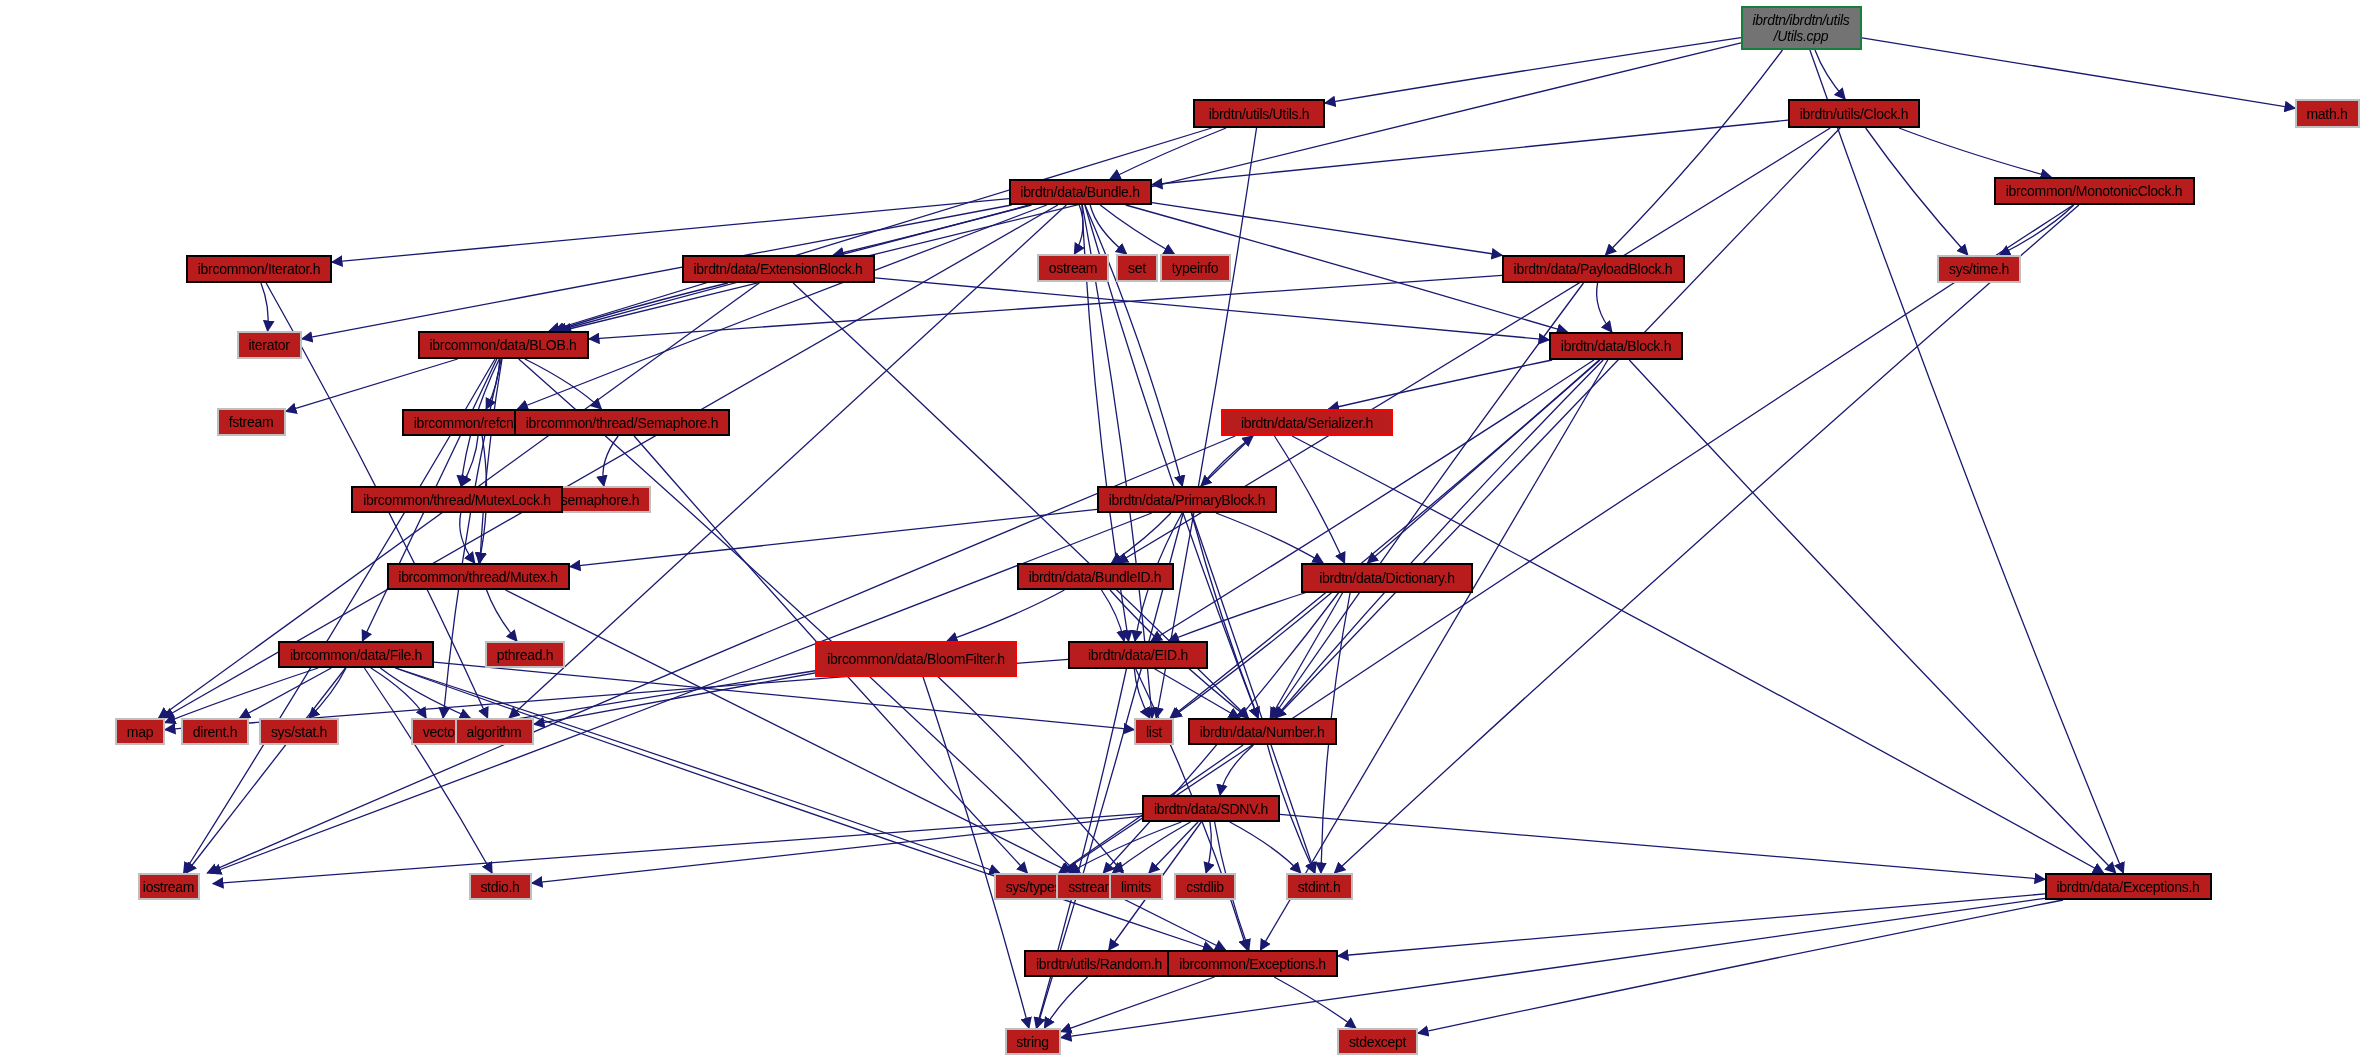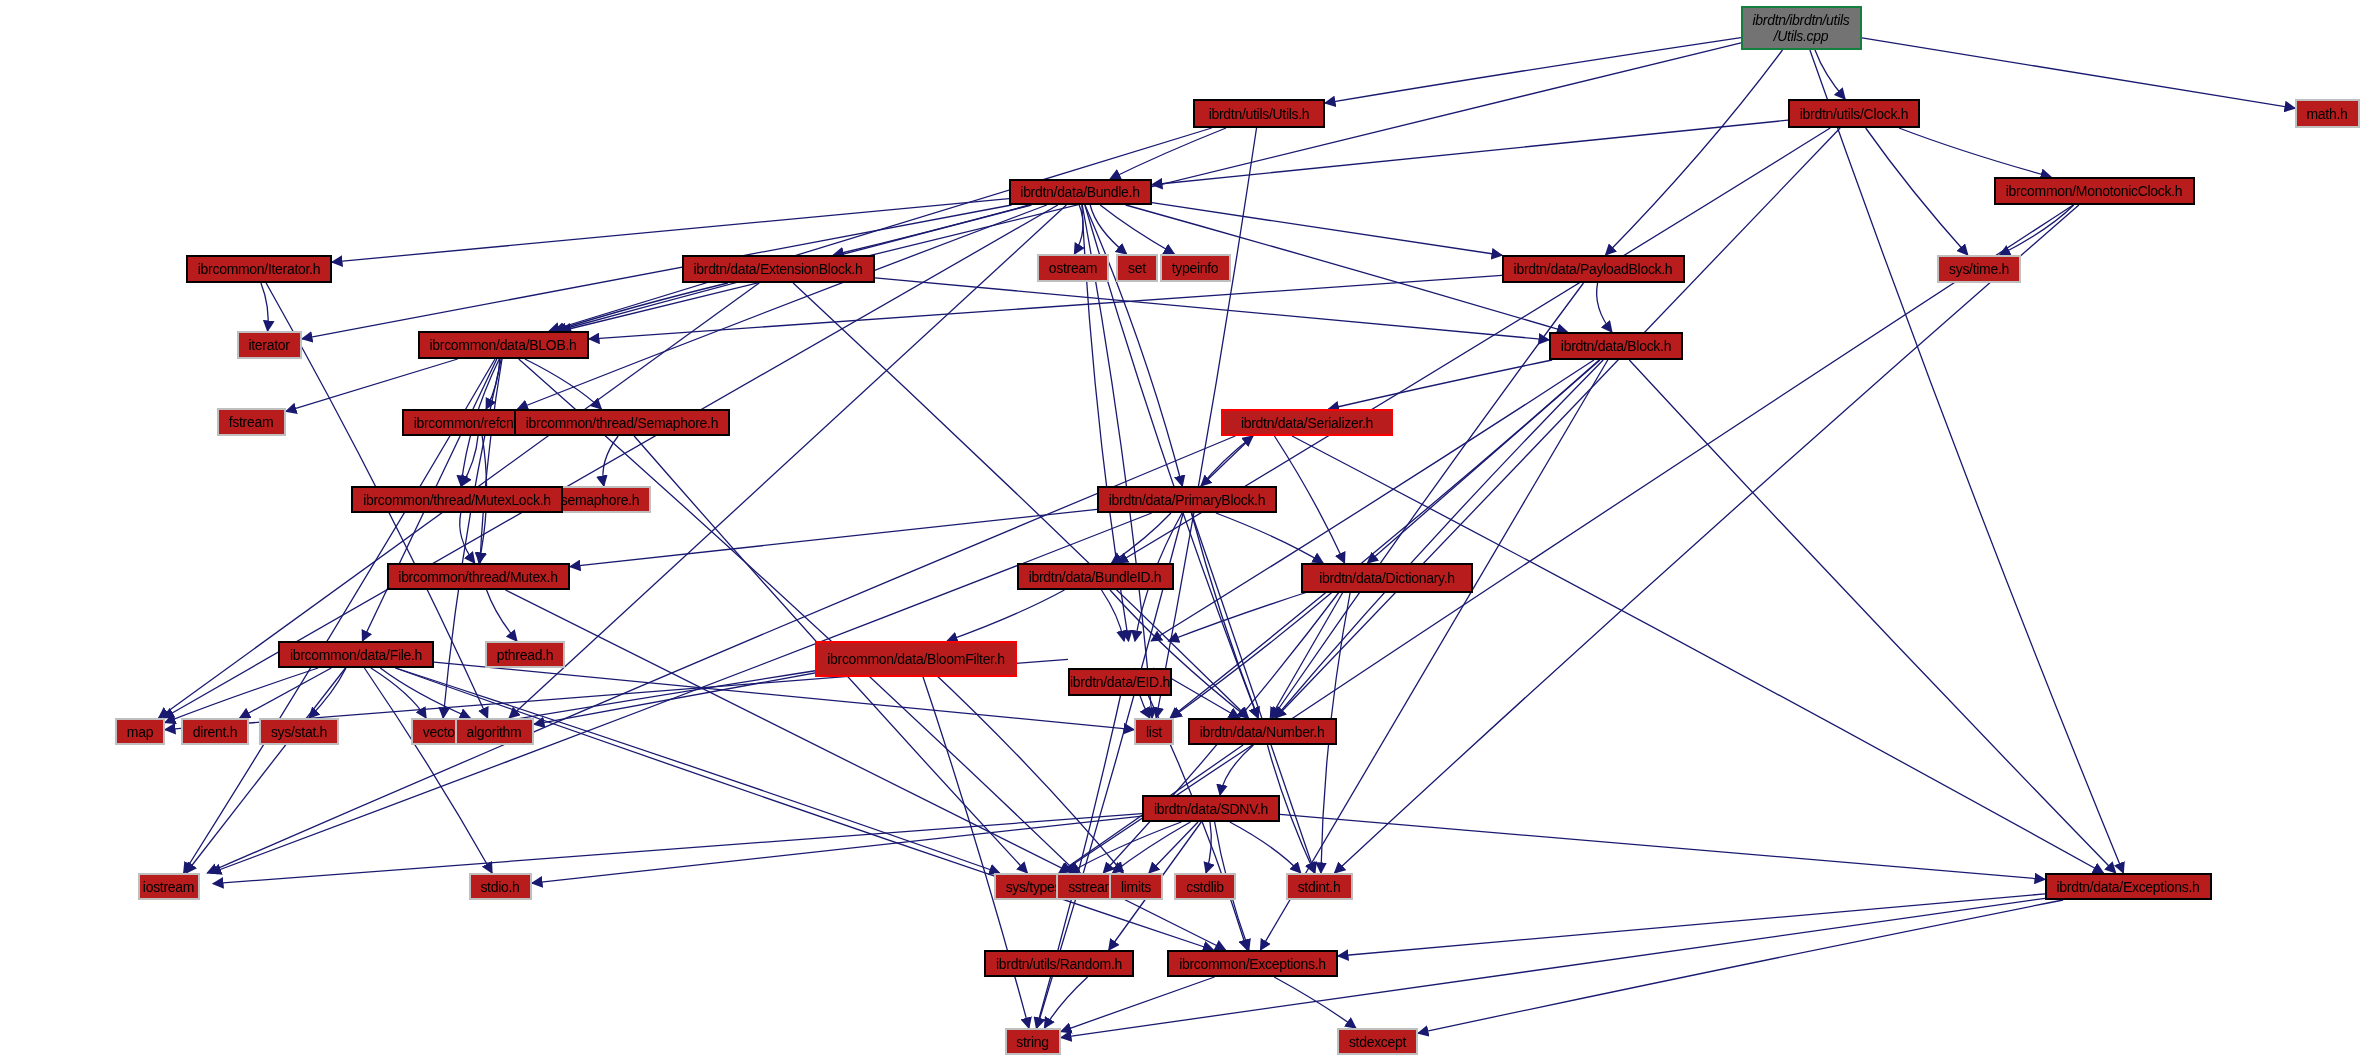--- a/index.html
+++ b/index.html
@@ -172,34 +172,34 @@
   <div class="node warn" style="left: 1189px; top: 409px; width: 172px; height: 27px; padding: 0px; margin-left: 32px;">ibrdtn/data/Serializer.h</div>
   <div class="node sys" style="left: 549px; top: 486px; width: 102px; height: 27px; padding: 0px;">semaphore.h</div>
   <div class="node" style="left: 351px; top: 486px; width: 212px; height: 27px; padding: 0px;">ibrcommon/thread/MutexLock.h</div>
   <div class="node" style="left: 1097px; top: 486px; width: 180px; height: 27px; padding: 0px;">ibrdtn/data/PrimaryBlock.h</div>
   <div class="node" style="left: 386.5px; top: 563px; width: 183px; height: 27px; padding: 0px;">ibrcommon/thread/Mutex.h</div>
   <div class="node" style="left: 1016.5px; top: 563px; width: 157px; height: 27px; padding: 0px;">ibrdtn/data/BundleID.h</div>
   <div class="node" style="left: 1266px; top: 563px; width: 172px; height: 30px; padding: 0px; margin-left: 35px;">ibrdtn/data/Dictionary.h</div>
   <div class="node sys" style="left: 485px; top: 641px; width: 80px; height: 27px; padding: 0px;">pthread.h</div>
   <div class="node" style="left: 278px; top: 641px; width: 156px; height: 27px; padding: 0px;">ibrcommon/data/File.h</div>
   <div class="node warn" style="left: 815px; top: 641px; width: 202px; height: 27px; padding: 16px;">ibrcommon/data/BloomFilter.h</div>
-  <div class="node" style="left: 1068px; top: 641px; width: 104px; height: 27px; padding: 12px; margin-top: 27px;">ibrdtn/data/EID.h</div>
+  <div class="node" style="left: 1068px; top: 641px; width: 140px; height: 27px; padding: 12px;">ibrdtn/data/EID.h</div>
   <div class="node sys" style="left: 115px; top: 718px; width: 50px; height: 27px; padding: 0px;">map</div>
   <div class="node sys" style="left: 181px; top: 718px; width: 68px; height: 27px; padding: 0px;">dirent.h</div>
   <div class="node sys" style="left: 259px; top: 718px; width: 80px; height: 27px; padding: 0px;">sys/stat.h</div>
   <div class="node sys" style="left: 411px; top: 718px; width: 60px; height: 27px; padding: 0px;">vector</div>
   <div class="node sys" style="left: 454.5px; top: 718px; width: 79px; height: 27px; padding: 0px;">algorithm</div>
   <div class="node sys" style="left: 1134px; top: 718px; width: 40px; height: 27px; padding: 0px;">list</div>
   <div class="node" style="left: 1187.5px; top: 718px; width: 149px; height: 27px; padding: 0px;">ibrdtn/data/Number.h</div>
   <div class="node" style="left: 1142px; top: 795px; width: 138px; height: 27px; padding: 0px;">ibrdtn/data/SDNV.h</div>
   <div class="node sys" style="left: 137.5px; top: 873px; width: 62px; height: 27px; padding: 0px;">iostream</div>
   <div class="node sys" style="left: 468.5px; top: 873px; width: 63px; height: 27px; padding: 0px;">stdio.h</div>
   <div class="node sys" style="left: 993.5px; top: 873px; width: 91px; height: 27px; padding: 0px;">sys/types.h</div>
   <div class="node sys" style="left: 1056px; top: 873px; width: 72px; height: 27px; padding: 0px;">sstream</div>
   <div class="node sys" style="left: 1109px; top: 873px; width: 54px; height: 27px; padding: 0px;">limits</div>
   <div class="node sys" style="left: 1174px; top: 873px; width: 62px; height: 27px; padding: 0px;">cstdlib</div>
   <div class="node sys" style="left: 1285.5px; top: 873px; width: 67px; height: 27px; padding: 0px;">stdint.h</div>
   <div class="node" style="left: 2044.5px; top: 873px; width: 167px; height: 27px; padding: 0px;">ibrdtn/data/Exceptions.h</div>
-  <div class="node" style="left: 984px; top: 950px; width: 150px; height: 27px; padding: 0px;">ibrdtn/utils/Random.h</div>
+  <div class="node" style="left: 1024px; top: 950px; width: 150px; height: 27px; padding: 0px;">ibrdtn/utils/Random.h</div>
   <div class="node" style="left: 1167px; top: 950px; width: 171px; height: 27px; padding: 0px;">ibrcommon/Exceptions.h</div>
   <div class="node sys" style="left: 1004.5px; top: 1028px; width: 56px; height: 27px; padding: 0px;">string</div>
   <div class="node sys" style="left: 1337px; top: 1028px; width: 81px; height: 27px; padding: 0px;">stdexcept</div>
 </div>
 
 </body></html>

